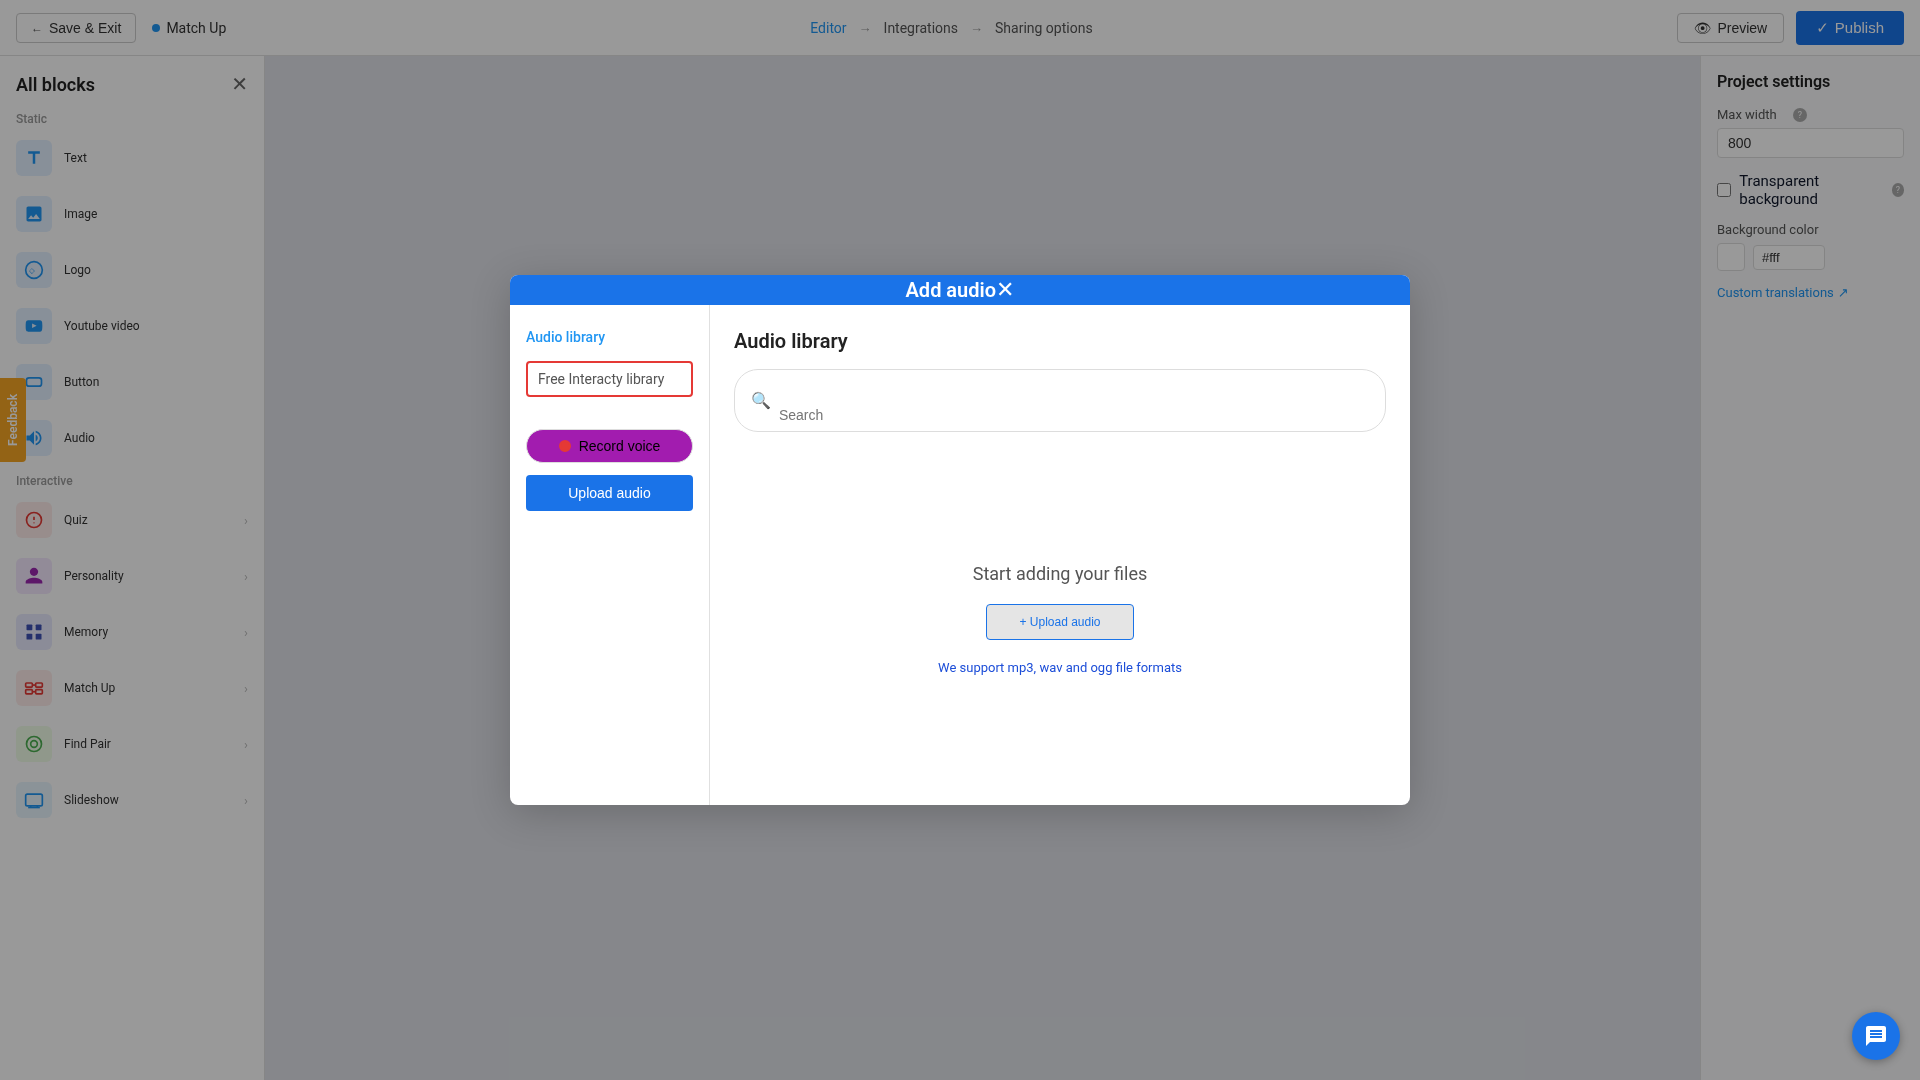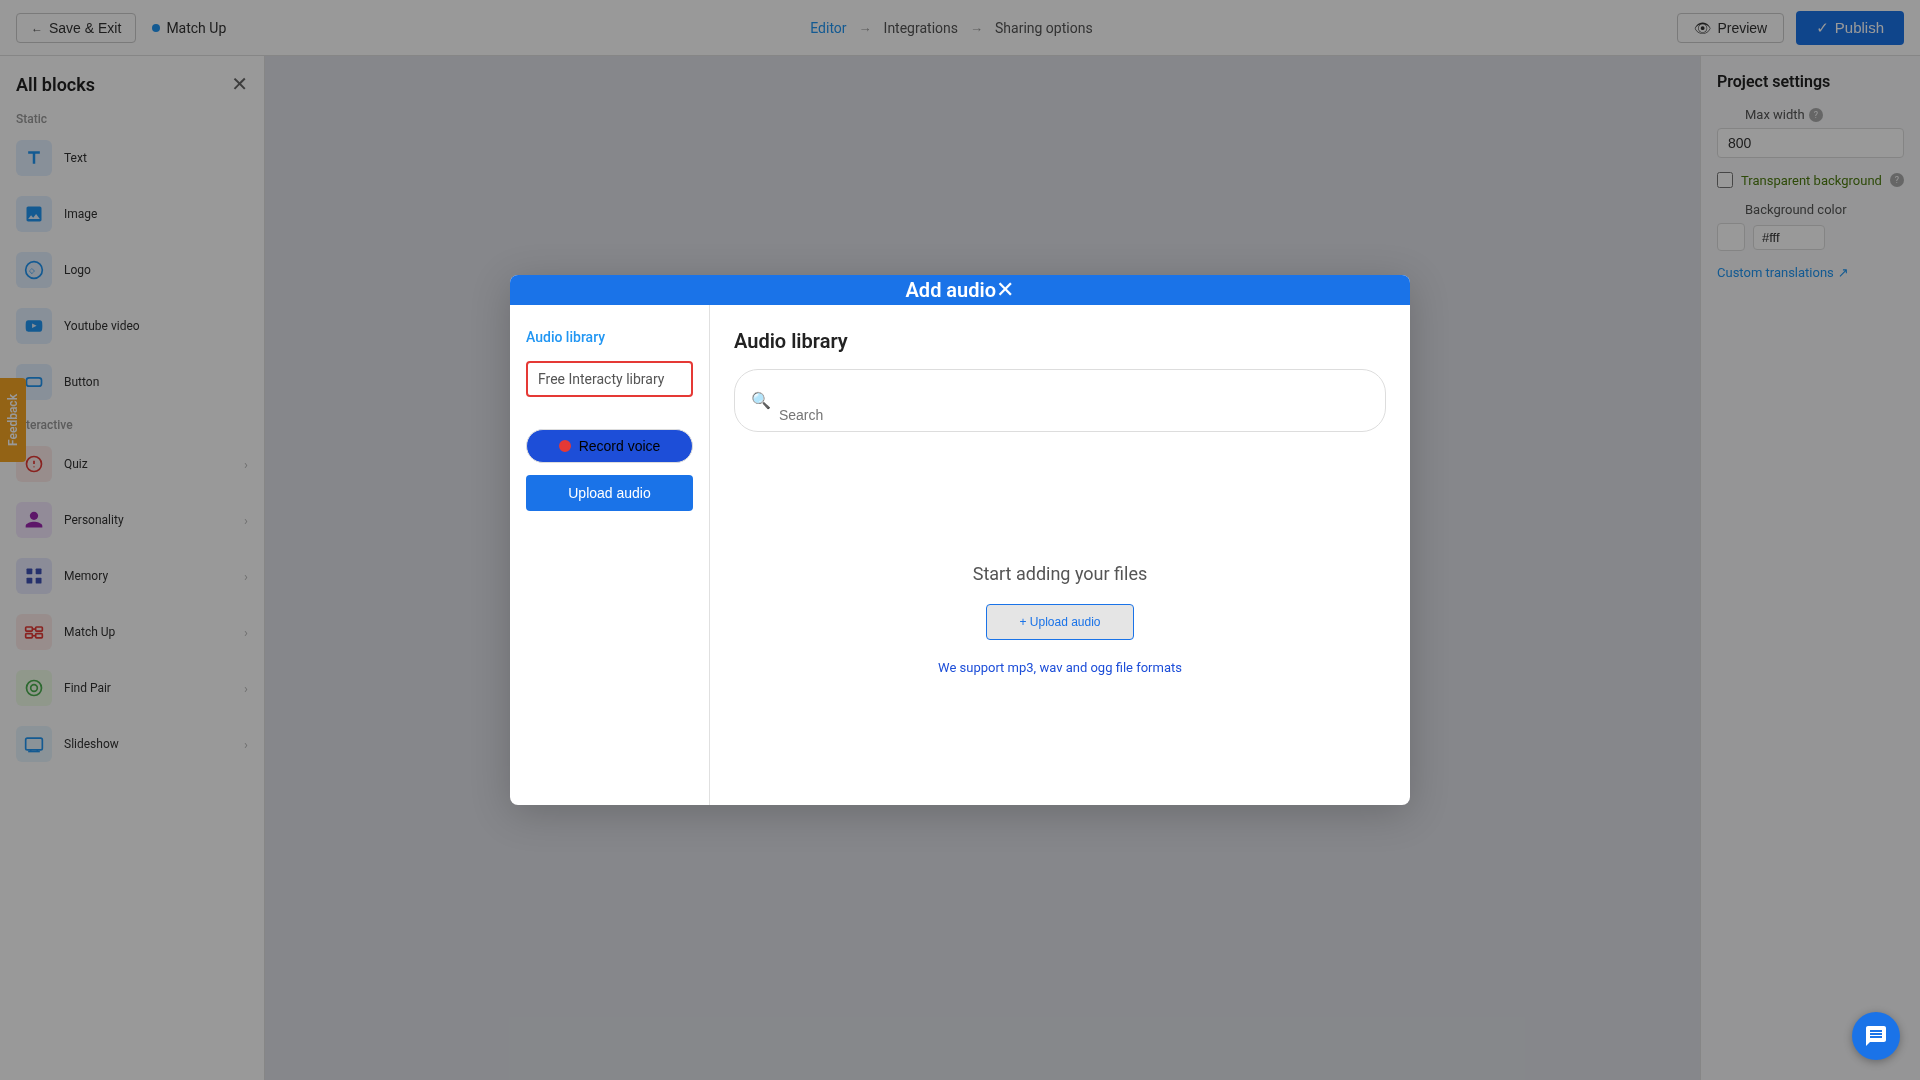--- a/index.html
+++ b/index.html
@@ -87,29 +87,29 @@
       writing-mode: horizontal-tb;
       left: -28px; top: 420px; transform: rotate(-90deg);
     }
 
     
     .right-panel {
       position: fixed; top: 56px; right: 0; width: 220px; height: calc(100vh - 56px);
       background: #f8f9fa; border-left: 1px solid #e0e0e0; padding: 16px; z-index: 5;
     }
     .right-panel-title { font-size: 16px; font-weight: 600; color: #222; margin-bottom: 16px; }
-    .setting-label { font-size: 13px; color: #555; margin-bottom: 6px; display: flex; align-items: center; gap: 4px; margin-left: 28px; }
+    .setting-label { font-size: 13px; color: #555; margin-bottom: 6px; display: flex; align-items: center; gap: 16px; }
     .info-icon { width: 14px; height: 14px; border-radius: 50%; background: #aaa; color: #fff; font-size: 9px; display: inline-flex; align-items: center; justify-content: center; cursor: pointer; }
     .setting-input {
       width: 100%; border: 1px solid #ddd; border-radius: 4px; padding: 6px 10px;
       font-size: 14px; color: #333; background: #fff; margin-bottom: 14px;
     }
     .checkbox-row { display: flex; align-items: center; gap: 8px; margin-bottom: 14px; }
     .checkbox-input { width: 16px; height: 16px; cursor: pointer; }
-    .checkbox-label { font-size: 13px; color: #4d7c0f; }
+    .checkbox-label { font-size: 15px; color: #0f172a; }
     .color-row { display: flex; align-items: center; gap: 8px; margin-bottom: 14px; }
     .color-swatch { width: 28px; height: 28px; border: 1px solid #ddd; border-radius: 4px; background: #fff; cursor: pointer; }
     .color-input { border: 1px solid #ddd; border-radius: 4px; padding: 4px 8px; font-size: 13px; color: #333; width: 72px; }
     .custom-translations { color: #2196f3; font-size: 13px; cursor: pointer; display: flex; align-items: center; gap: 4px; }
 
     
     .main-content {
       position: fixed; top: 56px; left: 265px; right: 220px; bottom: 0;
       background: #e0e2e8; overflow: hidden;
     }
@@ -142,21 +142,21 @@
       font-size: 14px; color: #2196f3; cursor: pointer; padding: 4px 0; margin-bottom: 12px;
     }
     .modal-nav-item.active { color: #2196f3; font-weight: 500; }
     .modal-nav-selected {
       border: 2px solid #e53935; border-radius: 4px; padding: 8px 10px;
       font-size: 14px; color: #555; cursor: pointer; margin-bottom: 32px;
     }
     .record-btn {
       display: flex; align-items: center; gap: 8px; justify-content: center;
       border: 1px solid #ddd; border-radius: 20px; padding: 8px 16px;
-      font-size: 14px; cursor: pointer; background: #1d4ed8; margin-bottom: 12px; width: 100%;
+      font-size: 14px; cursor: pointer; background: #a21caf; margin-bottom: 12px; width: 100%;
     }
     .record-dot { width: 12px; height: 12px; border-radius: 50%; background: #e53935; border: 2px solid #e53935; }
     .upload-audio-btn {
       background: #1a73e8; color: #fff; border: none; border-radius: 4px;
       padding: 10px 16px; font-size: 14px; cursor: pointer; width: 100%; font-weight: 500;
     }
 
     
     .modal-right { flex: 1; padding: 24px; display: flex; flex-direction: column; }
     .modal-section-title { font-size: 20px; font-weight: 600; color: #222; margin-bottom: 16px; }
@@ -253,20 +253,28 @@
     </div>
     <span class="item-label">Youtube video</span>
   </div>
   <div class="sidebar-item">
     <div class="item-icon icon-button">
       <svg width="20" height="20" viewBox="0 0 24 24" fill="none" stroke="#2196f3" stroke-width="2">
           <rect x="3" y="7" width="18" height="10" rx="3"></rect>
         </svg>
     </div>
     <span class="item-label">Button</span>
+  </div>
+  <div class="sidebar-item">
+    <div class="item-icon icon-audio">
+      <svg width="20" height="20" viewBox="0 0 24 24" fill="#2196f3">
+          <path d="M3 9v6h4l5 5V4L7 9H3zm13.5 3c0-1.77-1.02-3.29-2.5-4.03v8.05c1.48-.73 2.5-2.25 2.5-4.02zM14 3.23v2.06c2.89.86 5 3.54 5 6.71s-2.11 5.85-5 6.71v2.06c4.01-.91 7-4.49 7-8.77s-2.99-7.86-7-8.77z"></path>
+        </svg>
+    </div>
+    <span class="item-label">Audio</span>
   </div>
 
   <div class="section-label">Interactive</div>
 
   <div class="sidebar-item">
     <div class="item-icon icon-quiz">
       <svg width="20" height="20" viewBox="0 0 24 24" fill="none" stroke="#e53935" stroke-width="2">
           <circle cx="12" cy="12" r="9"></circle>
           <line x1="12" y1="8" x2="12" y2="12"></line>
           <line x1="12" y1="15" x2="12" y2="16"></line>

